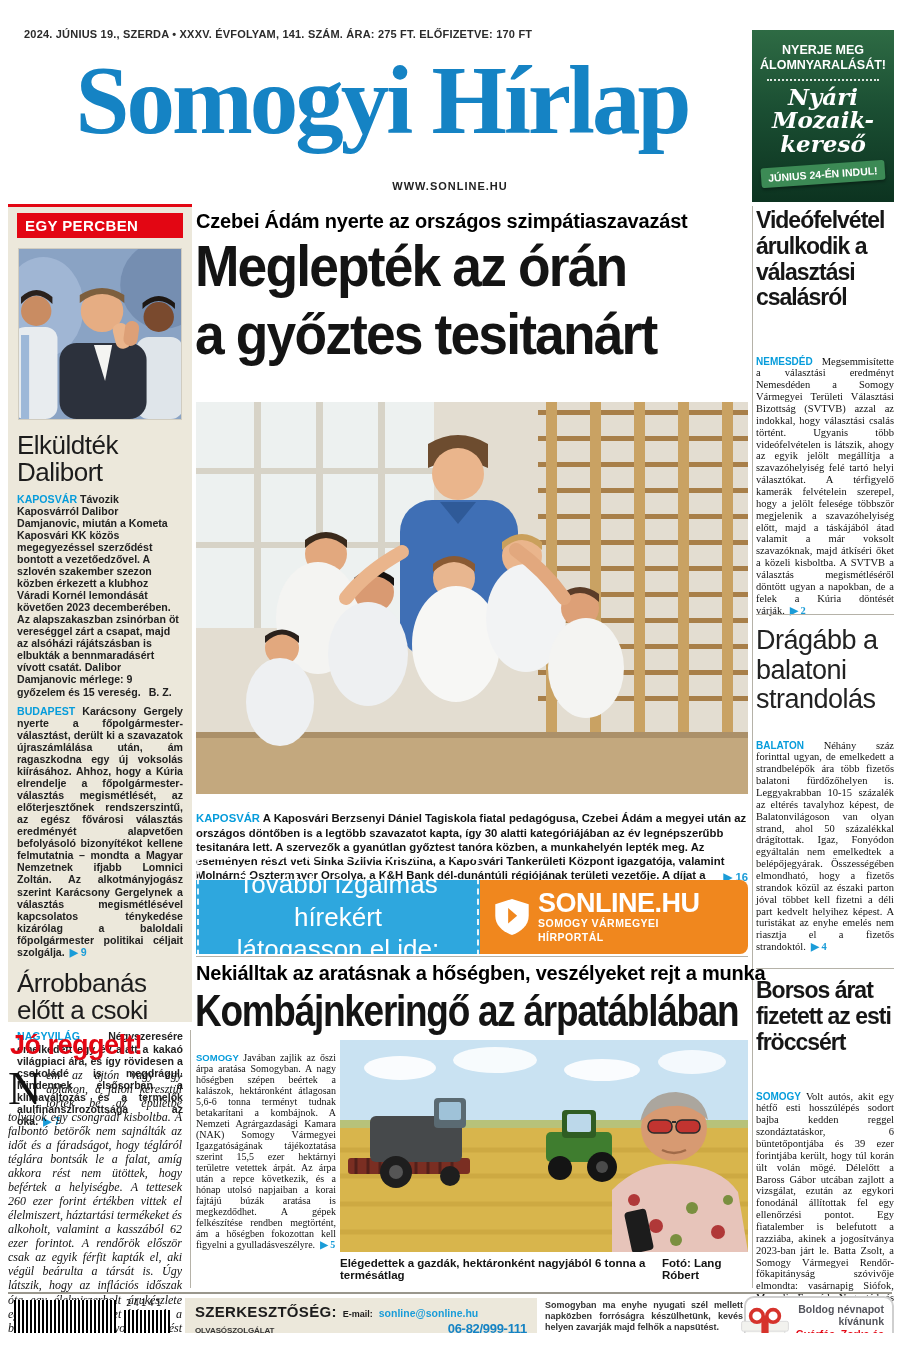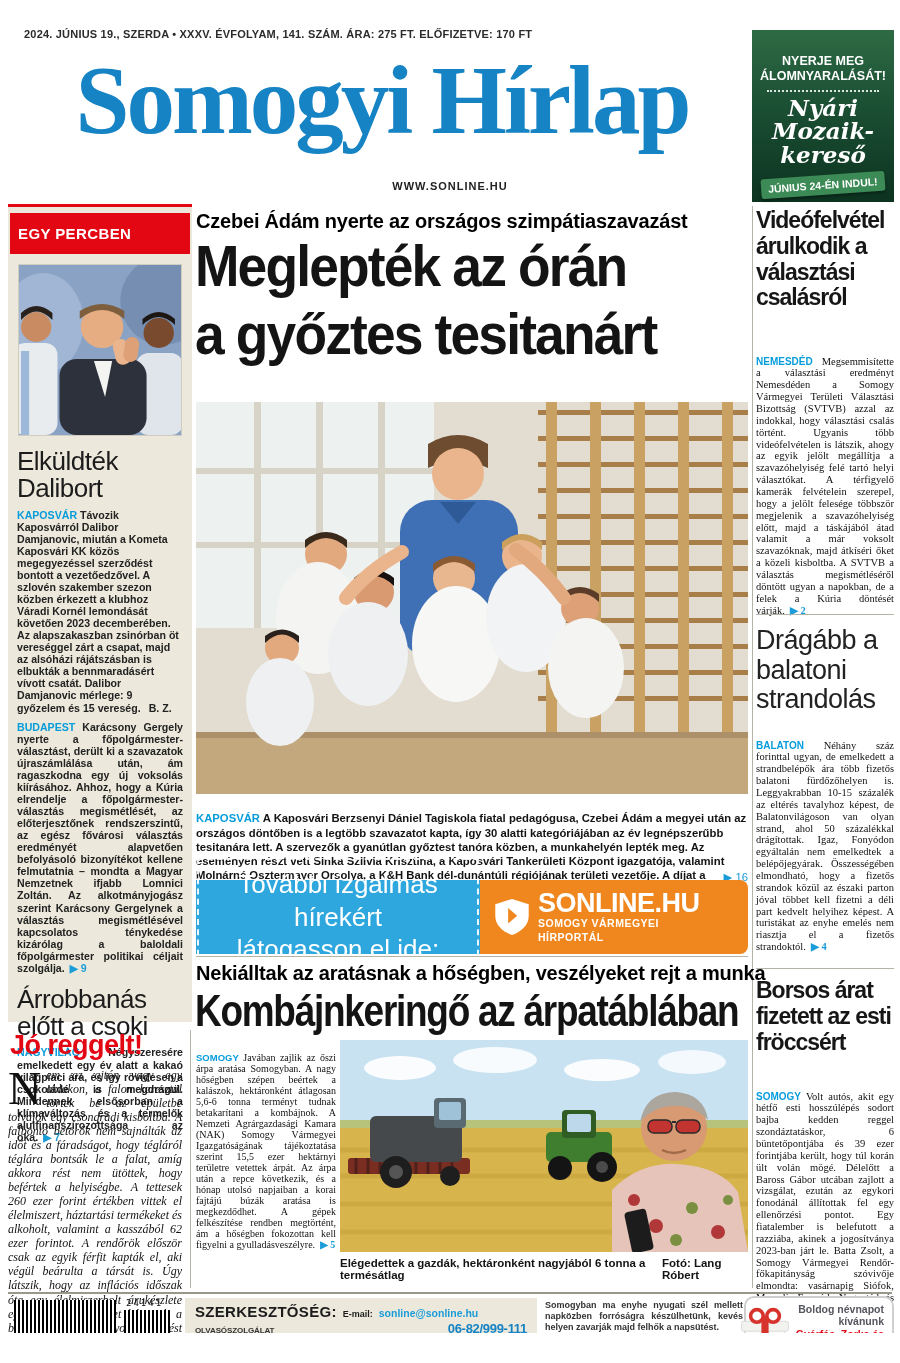--- a/index.html
+++ b/index.html
@@ -8,30 +8,30 @@
   .abs{position:absolute;}
   
   .dateline{left:24px;top:28px;font-weight:bold;font-size:11px;color:#2b2b2b;letter-spacing:.2px;}
   .masthead{left:14px;top:38px;width:736px;text-align:center;
             font-family:"Liberation Serif","DejaVu Serif",serif;font-weight:bold;
             font-size:97px;line-height:1.3;color:#1583c4;letter-spacing:-3px;}
   .website{left:150px;top:180px;width:600px;text-align:center;font-weight:bold;font-size:11px;letter-spacing:1px;color:#222;}
   
   .promo{left:752px;top:30px;width:142px;height:172px;color:#fff;text-align:center;
          background:linear-gradient(180deg,#2e6b44 0%,#1b4f33 45%,#0c3320 100%);}
-  .promo-top{margin-top:24px;font-weight:bold;font-size:12.5px;line-height:1.2;}
+  .promo-top{margin-top:13px;font-weight:bold;font-size:12.5px;line-height:1.2;}
   .promo-dots{border-top:2px dotted rgba(255,255,255,.85);width:112px;margin:6px auto 4px;}
   .promo-script{font-family:"DejaVu Serif",serif;font-style:italic;font-weight:bold;font-size:23px;line-height:1.02;}
   .promo-ribbon{display:inline-block;margin-top:9px;background:#3c8a55;transform:rotate(-4deg);
                 font-weight:bold;font-size:10.5px;padding:4px 7px;border-radius:3px;box-shadow:0 2px 3px rgba(0,0,0,.35);}
   
   .leftcol{left:8px;top:204px;width:184px;height:818px;background:#ece8db;}
   .red-rule{position:absolute;left:0;top:0;width:100%;height:3px;background:#e30613;}
-  .kicker{margin:9px 2px 0;background:#e30613;color:#fff;font-weight:bold;font-size:15px;
-          padding:12px 8px;letter-spacing:.4px;}
+  .kicker{margin:9px 9px 0;background:#e30613;color:#fff;font-weight:bold;font-size:15px;
+          padding:4px 8px;letter-spacing:.4px;}
   .lphoto{display:block;margin:10px auto 0;width:162px;height:170px;border:1px solid #d0ccc0;background:#fff;}
   .lhead{margin:12px 9px 0;font-size:26px;line-height:1.03;letter-spacing:-.5px;color:#1c1c1c;}
   .lbody{margin:7px 9px 0;font-size:10.6px;font-weight:bold;line-height:1.14;color:#222;}
   .just{text-align:justify;}
   .tag{color:#069cdb;font-weight:bold;}
   .pageref{color:#1a9cd8;font-weight:bold;margin-left:5px;white-space:nowrap;}
   .byline{font-weight:bold;margin-left:8px;}
   
   .jr-title{left:10px;top:1030px;font-weight:bold;font-size:27px;color:#e30613;letter-spacing:-.5px;}
   .jr-body{left:8px;top:1068px;width:174px;height:222px;font-family:"Liberation Serif",serif;
@@ -41,21 +41,21 @@
   .jr-byline{font-style:normal;font-family:"Liberation Sans",sans-serif;font-weight:bold;font-size:11px;}
   
   .vline{width:1px;background:#b5b2a8;}
   .hline{height:1px;background:#b5b2a8;}
   
   .strap{font-weight:bold;font-size:20px;color:#000000;letter-spacing:-.2px;}
   .mainhead{font-weight:bold;font-size:58px;color:#141414;letter-spacing:-2px;
             transform:scaleX(.92);transform-origin:left;white-space:nowrap;}
   .mphoto{left:196px;top:402px;width:552px;height:392px;background:#e3ddd1;}
   .caption{left:196px;top:800px;width:552px;height:74px;font-weight:bold;font-size:11.3px;line-height:1.26;color:#131313;}
-  .cap-page{position:absolute;right:0;bottom:1px;color:#1a9cd8;font-weight:normal;margin-left:24px;}
+  .cap-page{position:absolute;right:0;bottom:1px;color:#1a9cd8;font-weight:bold;margin-left:24px;}
   
   .banner-blue{left:196px;top:880px;width:284px;height:74px;background:#2ea7de;color:#fff;
                display:flex;align-items:center;justify-content:center;text-align:center;
                font-weight:normal;font-size:26px;line-height:1.25;}
   .banner-blue .inner{border:2px dashed rgba(255,255,255,.9);padding:8px 14px;width:250px;}
   .banner-orange{left:480px;top:880px;width:268px;height:74px;background:#f0871e;color:#fff;
                  border-radius:0 8px 8px 0;display:flex;align-items:center;gap:8px;padding-left:14px;box-sizing:border-box;}
   .brand{font-weight:bold;font-size:27px;letter-spacing:-.5px;line-height:1;}
   .brand-sub{font-weight:bold;font-size:10.5px;letter-spacing:.5px;line-height:1.25;}
   

